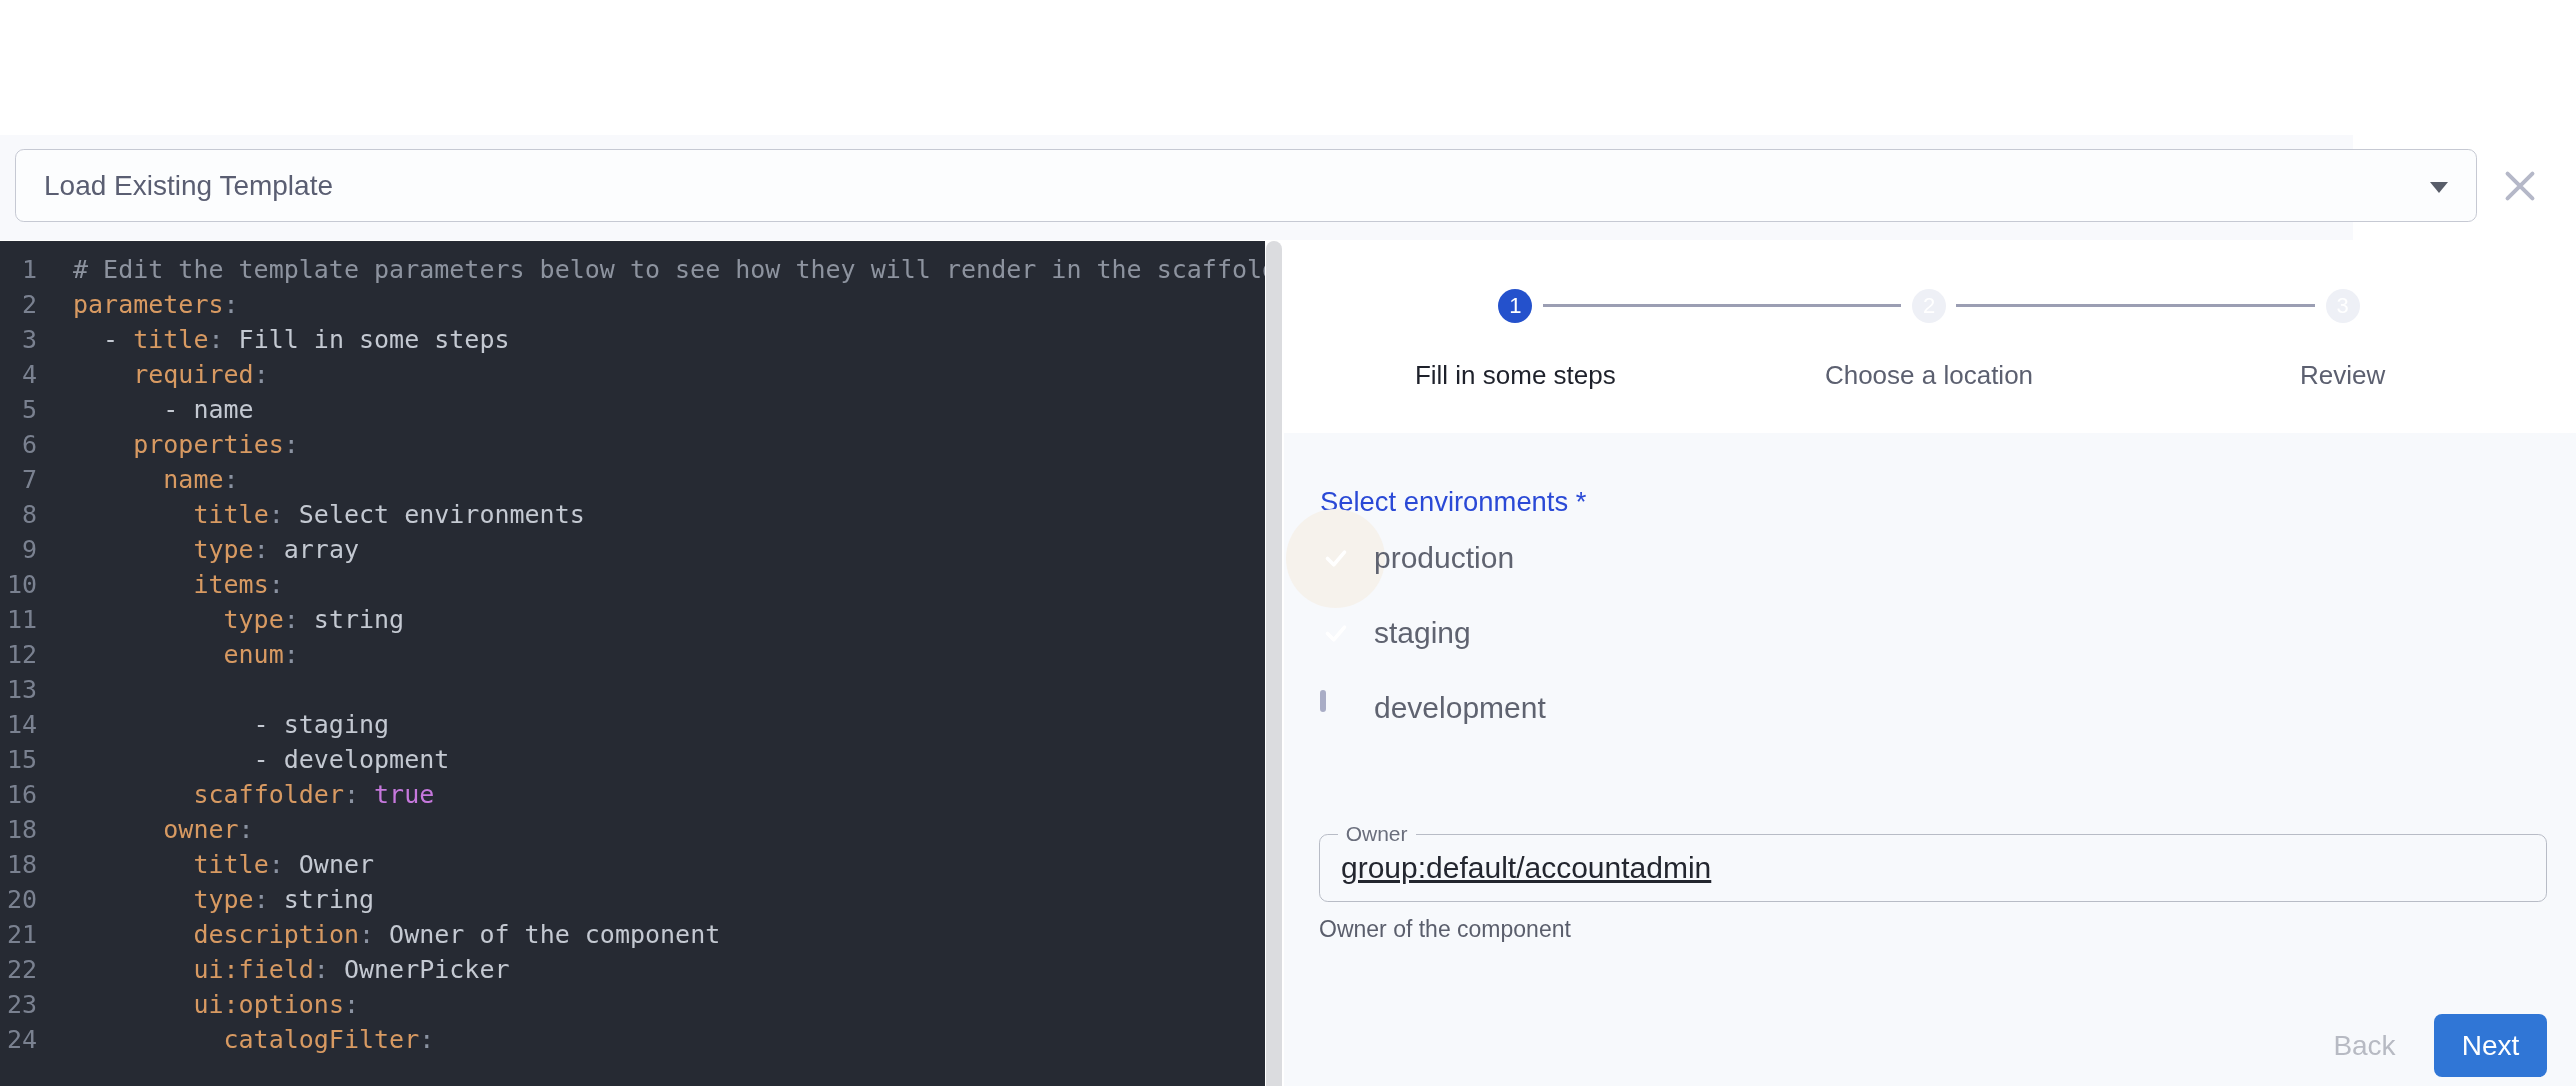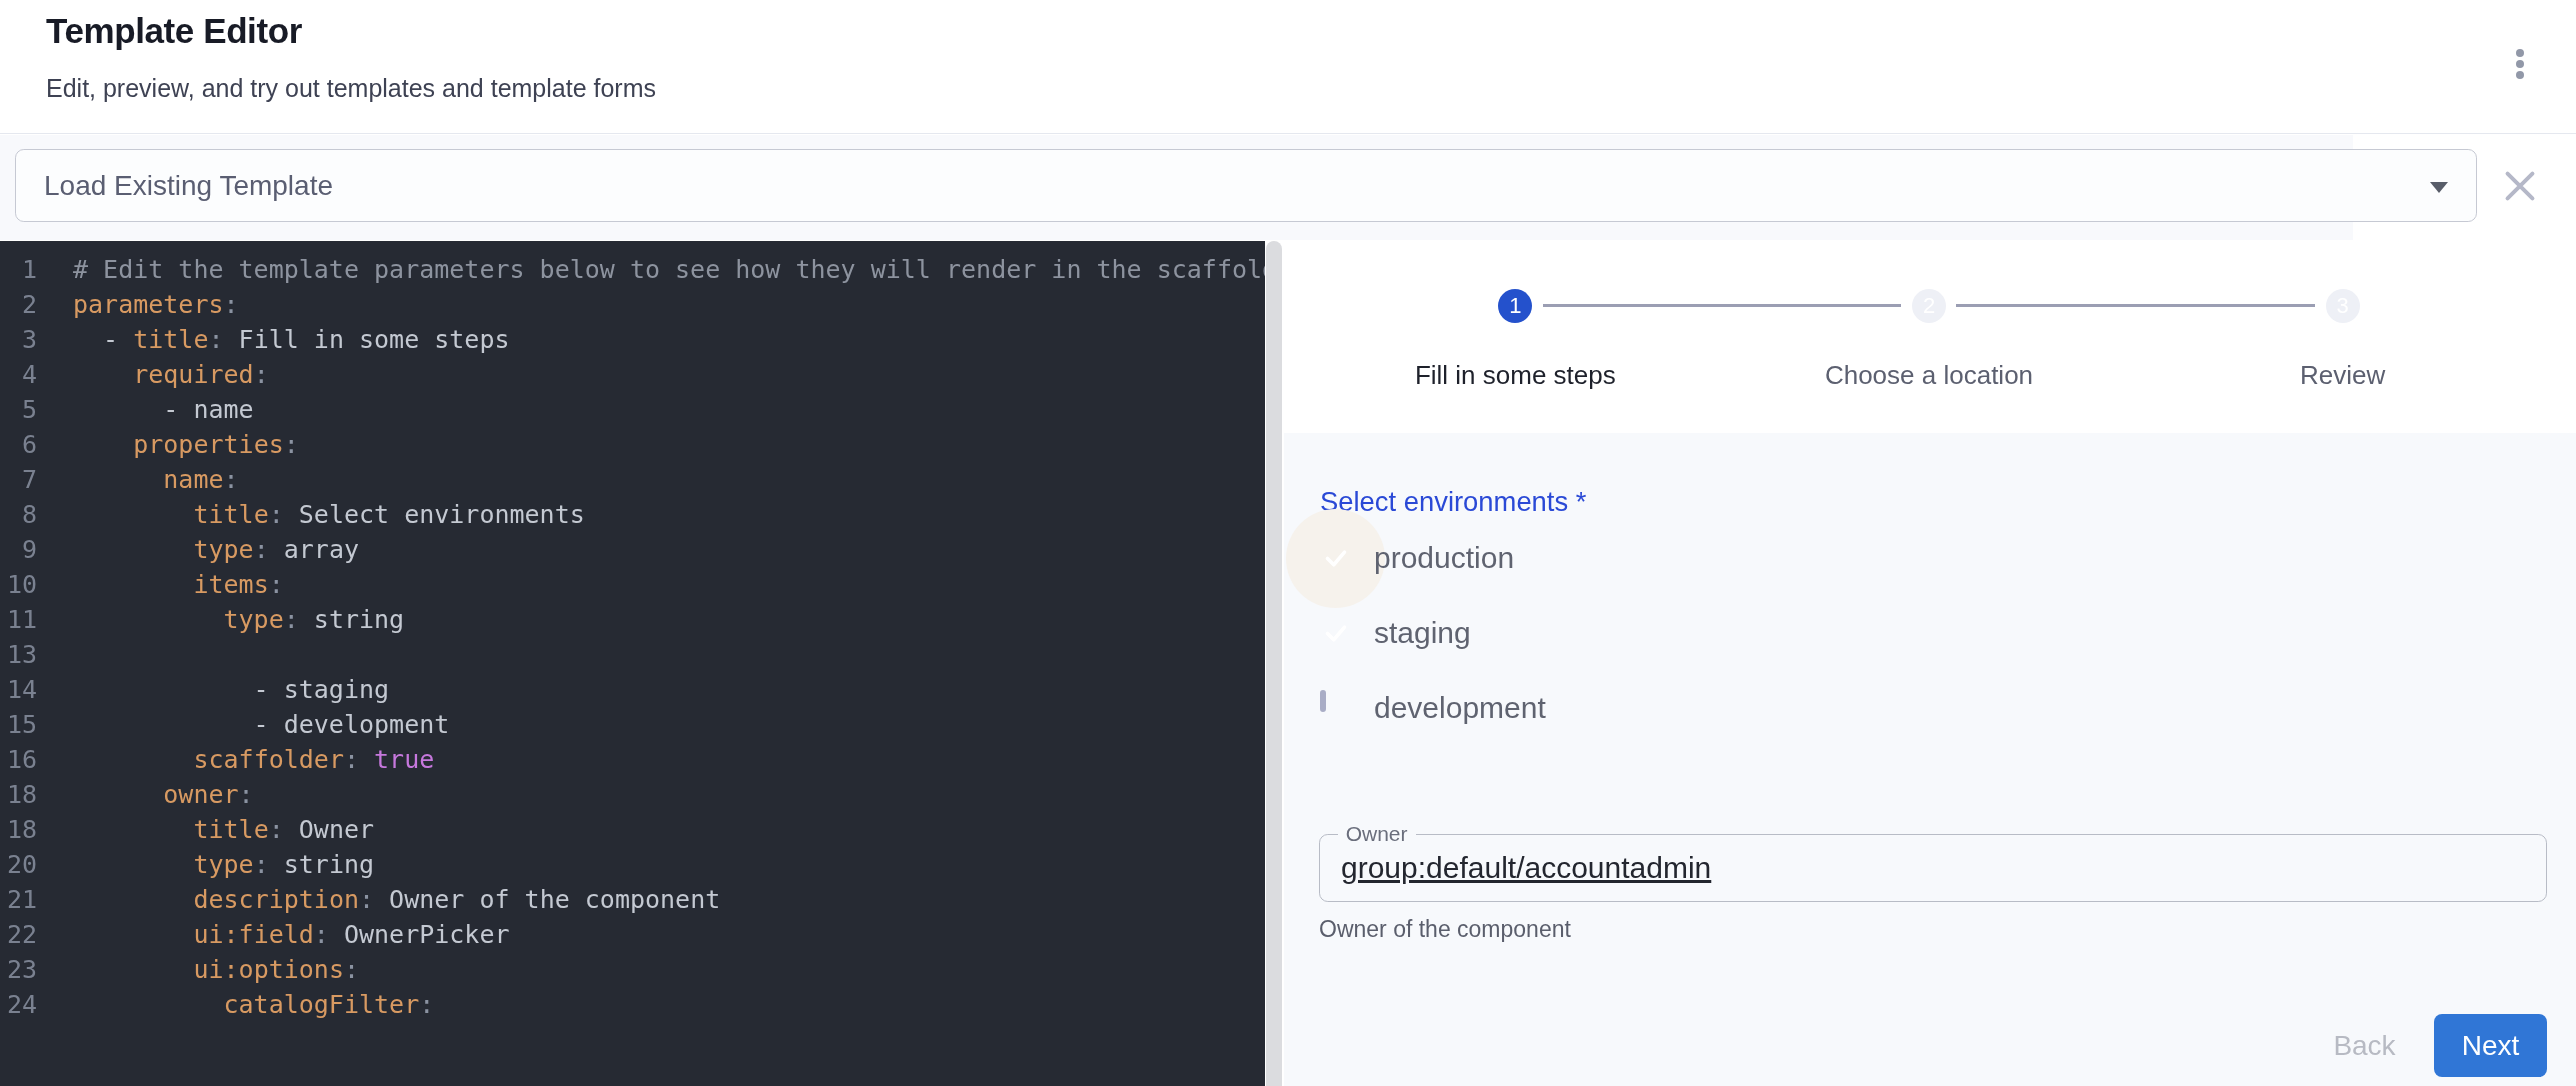--- a/index.html
+++ b/index.html
@@ -93,29 +93,20 @@
               font-size:28px; color:#b7bac3; cursor:default; }
   #next-btn { position:absolute; left:1150px; top:581px; width:113px; height:63px; border:none;
               border-radius:8px; background:var(--next-blue); color:#ffffff;
               font-family:"Liberation Sans", sans-serif; font-size:28px; cursor:pointer; }
 </style>
 </head>
 <body>
 
 <div id="app">
 
-  <div id="header">
-    <div id="page-title">Template Editor</div>
-    <div id="page-subtitle">Edit, preview, and try out templates and template forms</div>
-    <button id="kebab">
-      <i></i>
-      <i></i>
-      <i></i>
-    </button>
-  </div>
 
   <div id="toolbar">
     <div id="load-select">
       <span id="load-select-label">Load Existing Template</span>
       <span class="caret"></span>
     </div>
     <button id="clear-btn">
       <svg width="32" height="32" viewBox="0 0 36 36">
         <path d="M4 4 L32 32 M32 4 L4 32" stroke="#b5b8c8" stroke-width="4.5" stroke-linecap="round" fill="none"></path>
       </svg>
@@ -127,20 +118,21 @@
       <div class="code-line"><span class="ln">2</span><span class="code"><span class="tok-key">parameters</span><span class="tok-pun">:</span></span></div>
       <div class="code-line"><span class="ln">3</span><span class="code"><span class="tok-val">  - </span><span class="tok-key">title</span><span class="tok-pun">:</span><span class="tok-val"> Fill in some steps</span></span></div>
       <div class="code-line"><span class="ln">4</span><span class="code"><span class="tok-val">    </span><span class="tok-key">required</span><span class="tok-pun">:</span></span></div>
       <div class="code-line"><span class="ln">5</span><span class="code"><span class="tok-val">      - name</span></span></div>
       <div class="code-line"><span class="ln">6</span><span class="code"><span class="tok-val">    </span><span class="tok-key">properties</span><span class="tok-pun">:</span></span></div>
       <div class="code-line"><span class="ln">7</span><span class="code"><span class="tok-val">      </span><span class="tok-key">name</span><span class="tok-pun">:</span></span></div>
       <div class="code-line"><span class="ln">8</span><span class="code"><span class="tok-val">        </span><span class="tok-key">title</span><span class="tok-pun">:</span><span class="tok-val"> Select environments</span></span></div>
       <div class="code-line"><span class="ln">9</span><span class="code"><span class="tok-val">        </span><span class="tok-key">type</span><span class="tok-pun">:</span><span class="tok-val"> array</span></span></div>
       <div class="code-line"><span class="ln">10</span><span class="code"><span class="tok-val">        </span><span class="tok-key">items</span><span class="tok-pun">:</span></span></div>
       <div class="code-line"><span class="ln">11</span><span class="code"><span class="tok-val">          </span><span class="tok-key">type</span><span class="tok-pun">:</span><span class="tok-val"> string</span></span></div>
+      <div class="code-line"><span class="ln">12</span><span class="code"><span class="tok-val">          </span><span class="tok-key">enum</span><span class="tok-pun">:</span></span></div>
       <div class="code-line"><span class="ln">13</span></div>
       <div class="code-line"><span class="ln">14</span><span class="code"><span class="tok-val">            - staging</span></span></div>
       <div class="code-line"><span class="ln">15</span><span class="code"><span class="tok-val">            - development</span></span></div>
       <div class="code-line"><span class="ln">16</span><span class="code"><span class="tok-val">        </span><span class="tok-key">scaffolder</span><span class="tok-pun">:</span><span class="tok-val"> </span><span class="tok-bool">true</span></span></div>
       <div class="code-line"><span class="ln">18</span><span class="code"><span class="tok-val">      </span><span class="tok-key">owner</span><span class="tok-pun">:</span></span></div>
       <div class="code-line"><span class="ln">18</span><span class="code"><span class="tok-val">        </span><span class="tok-key">title</span><span class="tok-pun">:</span><span class="tok-val"> Owner</span></span></div>
       <div class="code-line"><span class="ln">20</span><span class="code"><span class="tok-val">        </span><span class="tok-key">type</span><span class="tok-pun">:</span><span class="tok-val"> string</span></span></div>
       <div class="code-line"><span class="ln">21</span><span class="code"><span class="tok-val">        </span><span class="tok-key">description</span><span class="tok-pun">:</span><span class="tok-val"> Owner of the component</span></span></div>
       <div class="code-line"><span class="ln">22</span><span class="code"><span class="tok-val">        </span><span class="tok-key">ui:field</span><span class="tok-pun">:</span><span class="tok-val"> OwnerPicker</span></span></div>
       <div class="code-line"><span class="ln">23</span><span class="code"><span class="tok-val">        </span><span class="tok-key">ui:options</span><span class="tok-pun">:</span></span></div>

